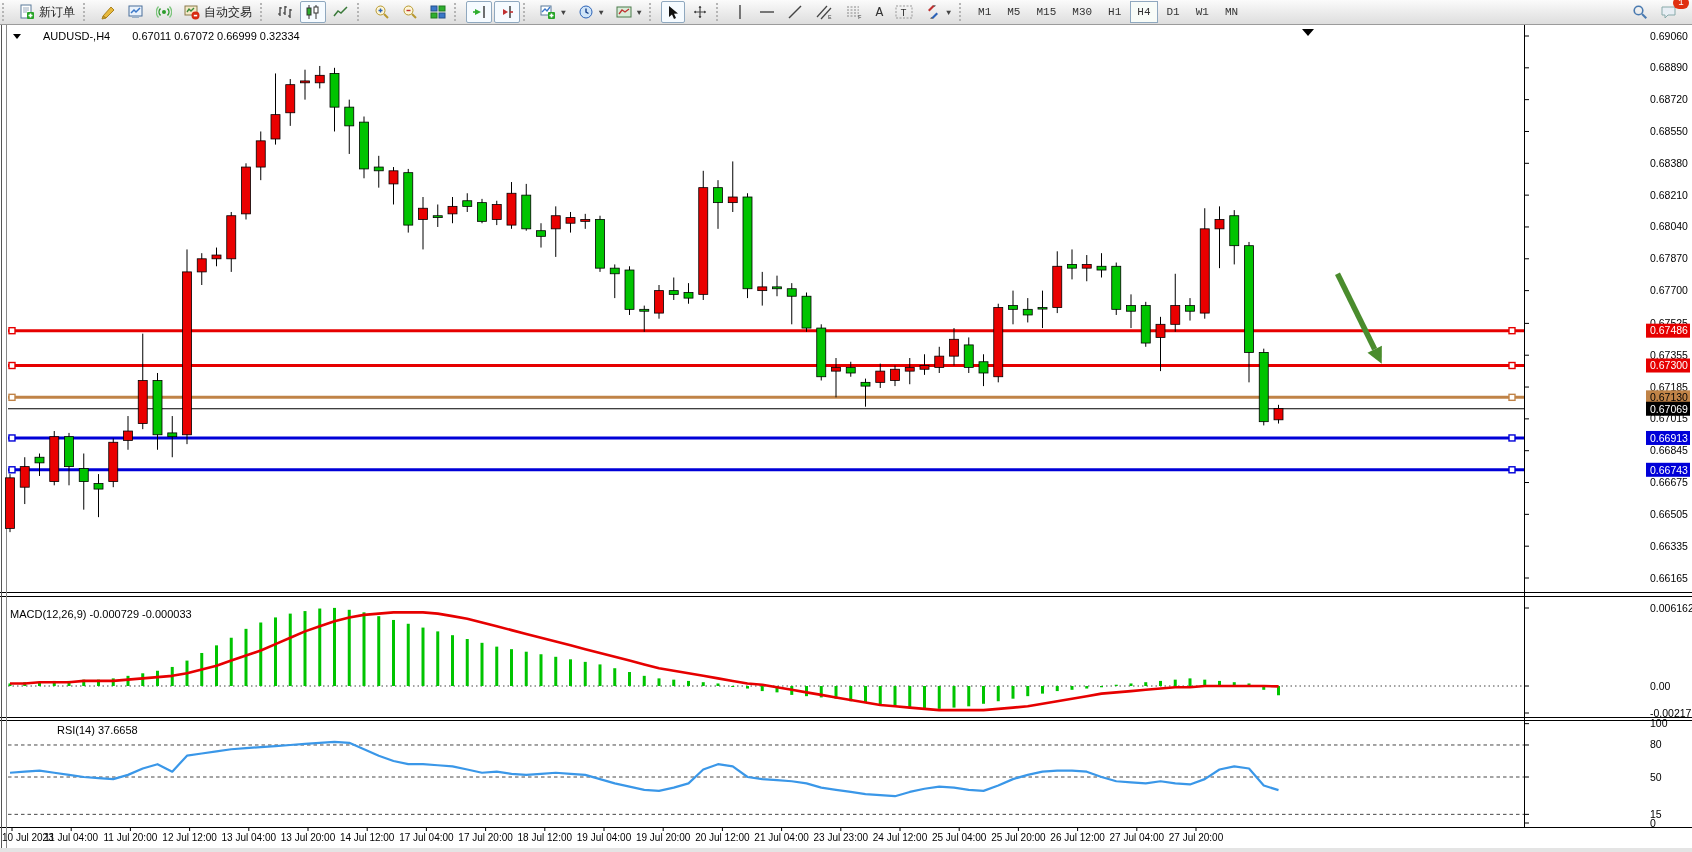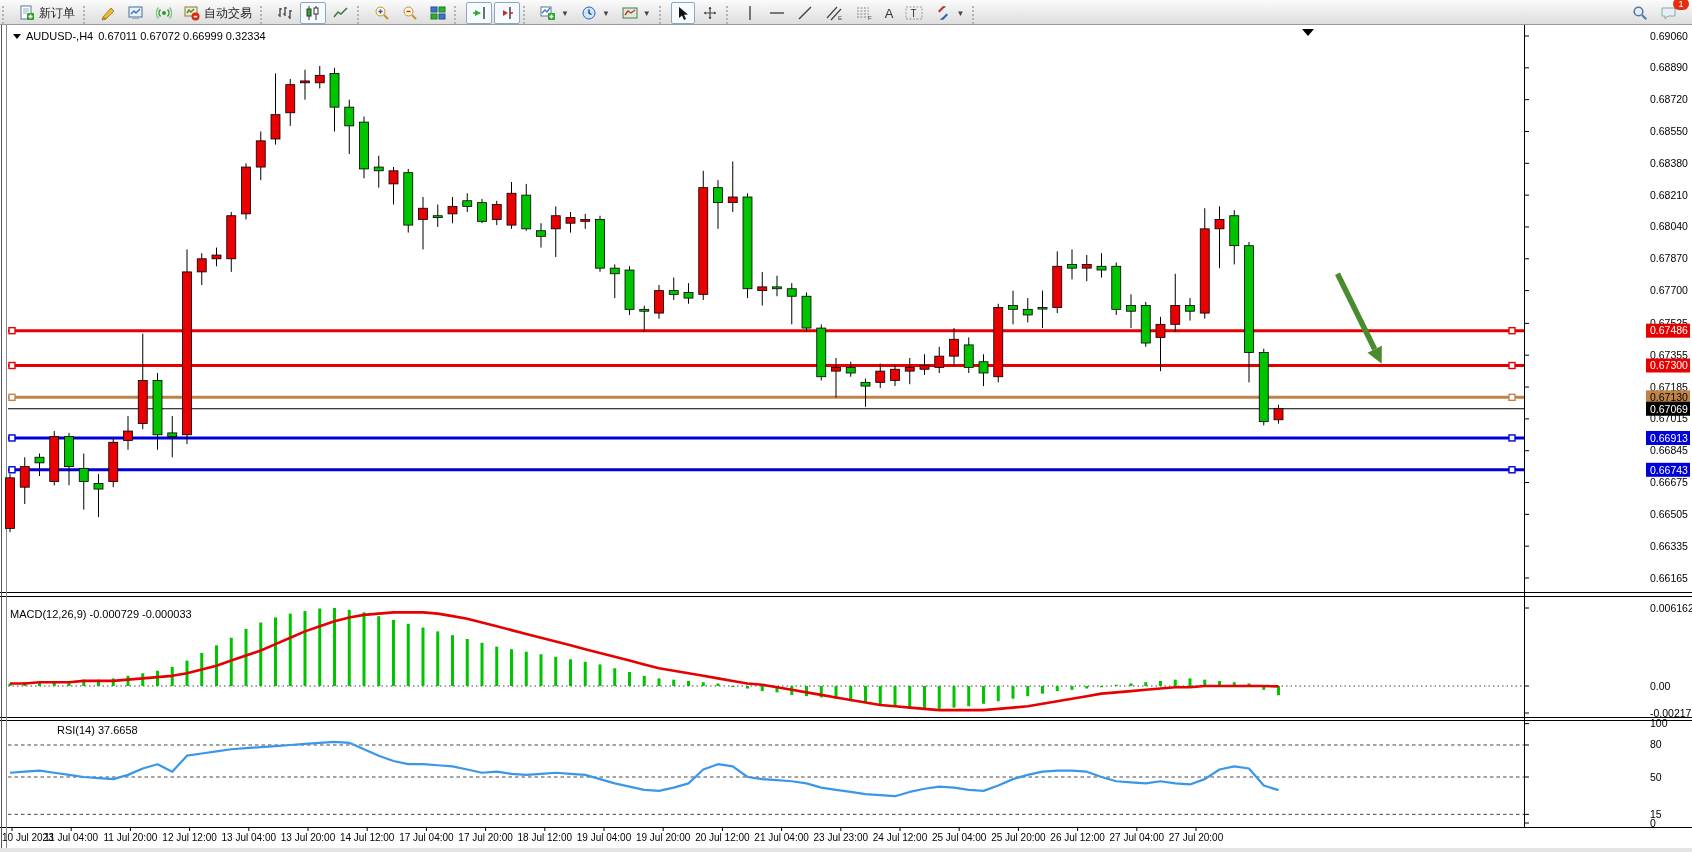--- a/index.html
+++ b/index.html
@@ -1,35 +1,35 @@
 <!DOCTYPE html>
 <html><head>
 <meta charset="utf-8">
 <style>
   html,body{margin:0;padding:0;background:#e8e8e8;font-family:"Liberation Sans",sans-serif;}
   #app{position:relative;width:1692px;height:852px;background:#fff;overflow:hidden;}
   
   #toolbar{position:absolute;left:0;top:0;width:1692px;height:24px;
     background:linear-gradient(#fbfbfb,#e9e9e9 60%,#dedede);border-bottom:1px solid #9b9b9b;
-    display:flex;align-items:flex-end;font-size:12px;color:#222;z-index:5;}
+    display:flex;align-items:center;font-size:12px;color:#222;z-index:5;font-family:Liberation Mono, monospace;}
   .tb-sep{width:7px;height:18px;margin:0 2px;border-left:2px dotted #b5b5b5;}
   .tb-btn{display:flex;align-items:center;gap:4px;height:20px;padding:0 4px;margin:0 1px;
     border:1px solid transparent;border-radius:2px;cursor:default;white-space:nowrap;}
   .tb-btn.pressed{background:#f6fbff;border:1px solid #8fa8bf;}
   .tb-btn svg{display:block;}
   .caret{font-size:8px;color:#444;margin-left:1px;}
   .tf-btn{height:20px;padding:0 6px;margin:0 1px;border:1px solid transparent;display:flex;align-items:center;
     font-size:11px;color:#333;}
   .tf-btn.active{background:#f8fcf8;border:1px solid #8fa8bf;}
   #tb-right{margin-left:auto;display:flex;align-items:center;margin-right:8px;}
   .badge{position:absolute;top:-5px;right:-7px;background:#e03010;color:#fff;border-radius:8px;
     font-size:9px;min-width:12px;height:12px;line-height:12px;text-align:center;padding:0 2px;}
   
   .pane-label{position:absolute;font-size:11px;color:#000;z-index:4;}
-  #symbol-line{left:13px;top:30px;display:flex;align-items:center;gap:5px;}
+  #symbol-line{left:13px;top:30px;display:flex;align-items:center;gap:22px;}
   .tri-down{width:0;height:0;border-left:4px solid transparent;border-right:4px solid transparent;border-top:5px solid #000;}
   
   .hit{position:absolute;z-index:3;}
 </style>
 </head>
 <body>
 
 <div id="app">
 
   <div id="toolbar">
@@ -226,20 +226,31 @@
       <svg width="16" height="16" viewBox="0 0 16 16">
         <path d="M3 6L8 1l1.5 1.5L4.5 7.5z" fill="#c03030"></path>
         <path d="M13 10l-5 5-1.5-1.5 5-5z" fill="#2a62b8"></path>
         <path d="M8 1l3 0.5L9.5 3zM8 15l-3-0.5L6.5 13z" fill="#555"></path>
       </svg>
       <span class="caret">▼</span>
     </div>
 
     <div class="tb-sep"></div>
 
+    <div id="tf-group" style="display:flex;align-items:center;">
+        <div class="tf-btn">M1</div>
+        <div class="tf-btn">M5</div>
+        <div class="tf-btn">M15</div>
+        <div class="tf-btn">M30</div>
+        <div class="tf-btn">H1</div>
+        <div class="tf-btn active">H4</div>
+        <div class="tf-btn">D1</div>
+        <div class="tf-btn">W1</div>
+        <div class="tf-btn">MN</div>
+      </div>
 
     <div id="tb-right">
       <div class="tb-btn">
         <svg width="16" height="16" viewBox="0 0 16 16">
           <circle cx="6.5" cy="6.5" r="4.3" fill="none" stroke="#4a7ab0" stroke-width="1.6"></circle>
           <line x1="10" y1="10" x2="14.3" y2="14.3" stroke="#4a7ab0" stroke-width="2"></line>
         </svg>
       </div>
       <div class="tb-btn" style="position:relative;">
         <svg width="18" height="16" viewBox="0 0 18 16">

